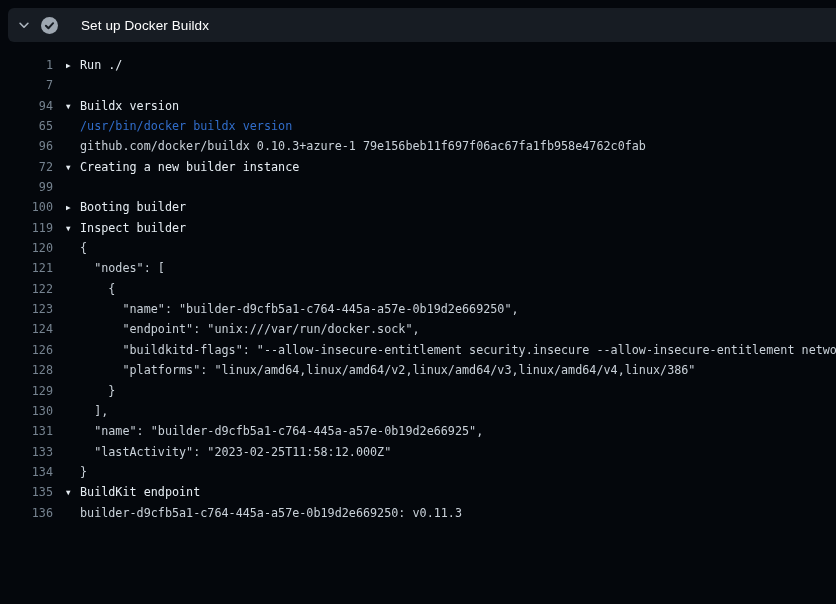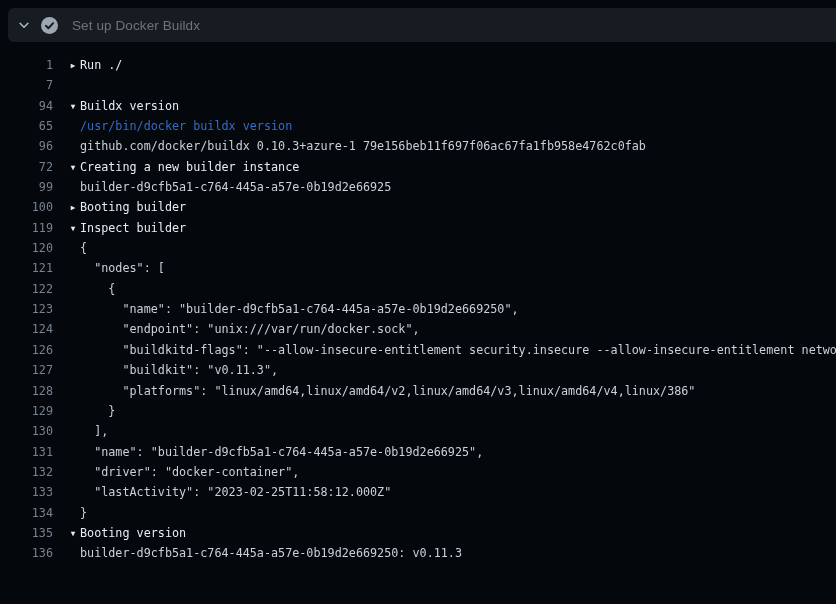--- a/index.html
+++ b/index.html
@@ -15,22 +15,22 @@
     left: 8px; top: 8px; right: 0; height: 34px;
     background: #171c23;
     border-radius: 6px 0 0 6px;
     display: flex;
     align-items: center;
     cursor: pointer;
   }
   .chevron-wrap { margin-left: 9px; width: 14px; height: 14px; display: flex; align-items: center; justify-content: center; }
   .check-wrap { margin-left: 10px; width: 17px; height: 17px; display: flex; align-items: center; justify-content: center; }
   .step-title {
-    margin-left: 14px;
-    color: #737373;
+    margin-left: 23px;
+    color: #ffffff;
     font-size: 13.5px;
     font-weight: 400;
     letter-spacing: 0.1px;
   }
   .log {
     position: absolute;
     top: 42px; left: 0; right: 0; bottom: 0;
     padding-top: 13px;
     overflow: hidden;
   }
@@ -44,21 +44,21 @@
     overflow: hidden;
   }
   .row .num {
     width: 53px; min-width: 53px;
     text-align: right;
     color: #768390;
     cursor: pointer;
   }
   .row .content { padding-left: 27px; color: #c9d1d9; overflow: hidden; }
   .row.group { cursor: pointer; }
-  .row.group .content { padding-left: 13px; text-align: center; }
+  .row.group .content { padding-left: 13px; }
   .arrow {
     display: inline-block;
     width: 14px;
     font-size: 7.5px;
     color: #e6edf3;
     vertical-align: 1px;
   }
   .gtitle { color: #e6edf3; }
   .content.cmd { color: #316dca; }
   .content.out { color: #c9d1d9; }
@@ -81,32 +81,30 @@
   <span class="step-title">Set up Docker Buildx</span>
 </div>
 
 <div class="log">
     <div class="row group"><span class="num">1</span><span class="content group"><span class="arrow">▶</span><span class="gtitle">Run ./</span></span></div>
     <div class="row group"><span class="num">7</span></div>
     <div class="row group"><span class="num">94</span><span class="content group"><span class="arrow">▼</span><span class="gtitle">Buildx version</span></span></div>
     <div class="row"><span class="num">65</span><span class="content cmd">/usr/bin/docker buildx version</span></div>
     <div class="row"><span class="num">96</span><span class="content out">github.com/docker/buildx 0.10.3+azure-1 79e156beb11f697f06ac67fa1fb958e4762c0fab</span></div>
     <div class="row group"><span class="num">72</span><span class="content group"><span class="arrow">▼</span><span class="gtitle">Creating a new builder instance</span></span></div>
-    <div class="row"><span class="num">99</span><span class="content out">builder-d9cfb5a1-c764-445a-a57e-0b19d2e66925</span></div>
+    <div class="row"><span class="num">99</span></div>
     <div class="row group"><span class="num">100</span><span class="content group"><span class="arrow">▶</span><span class="gtitle">Booting builder</span></span></div>
     <div class="row group"><span class="num">119</span><span class="content group"><span class="arrow">▼</span><span class="gtitle">Inspect builder</span></span></div>
     <div class="row"><span class="num">120</span><span class="content out">{</span></div>
     <div class="row"><span class="num">121</span><span class="content out">  "nodes": [</span></div>
     <div class="row"><span class="num">122</span><span class="content out">    {</span></div>
     <div class="row"><span class="num">123</span><span class="content out">      "name": "builder-d9cfb5a1-c764-445a-a57e-0b19d2e669250",</span></div>
     <div class="row"><span class="num">124</span><span class="content out">      "endpoint": "unix:///var/run/docker.sock",</span></div>
     <div class="row"><span class="num">126</span><span class="content out">      "buildkitd-flags": "--allow-insecure-entitlement security.insecure --allow-insecure-entitlement network.host",</span></div>
-    <div class="row"><span class="num">127</span><span class="content out">      "buildkit": "v0.11.3",</span></div>
     <div class="row"><span class="num">128</span><span class="content out">      "platforms": "linux/amd64,linux/amd64/v2,linux/amd64/v3,linux/amd64/v4,linux/386"</span></div>
     <div class="row"><span class="num">129</span><span class="content out">    }</span></div>
     <div class="row"><span class="num">130</span><span class="content out">  ],</span></div>
     <div class="row"><span class="num">131</span><span class="content out">  "name": "builder-d9cfb5a1-c764-445a-a57e-0b19d2e66925",</span></div>
-    <div class="row"><span class="num">132</span><span class="content out">  "driver": "docker-container",</span></div>
     <div class="row"><span class="num">133</span><span class="content out">  "lastActivity": "2023-02-25T11:58:12.000Z"</span></div>
     <div class="row"><span class="num">134</span><span class="content out">}</span></div>
-    <div class="row group"><span class="num">135</span><span class="content group"><span class="arrow">▼</span><span class="gtitle">Booting version</span></span></div>
+    <div class="row group"><span class="num">135</span><span class="content group"><span class="arrow">▼</span><span class="gtitle">BuildKit endpoint</span></span></div>
     <div class="row"><span class="num">136</span><span class="content out">builder-d9cfb5a1-c764-445a-a57e-0b19d2e669250: v0.11.3</span></div>
   </div>
 
 </body></html>

